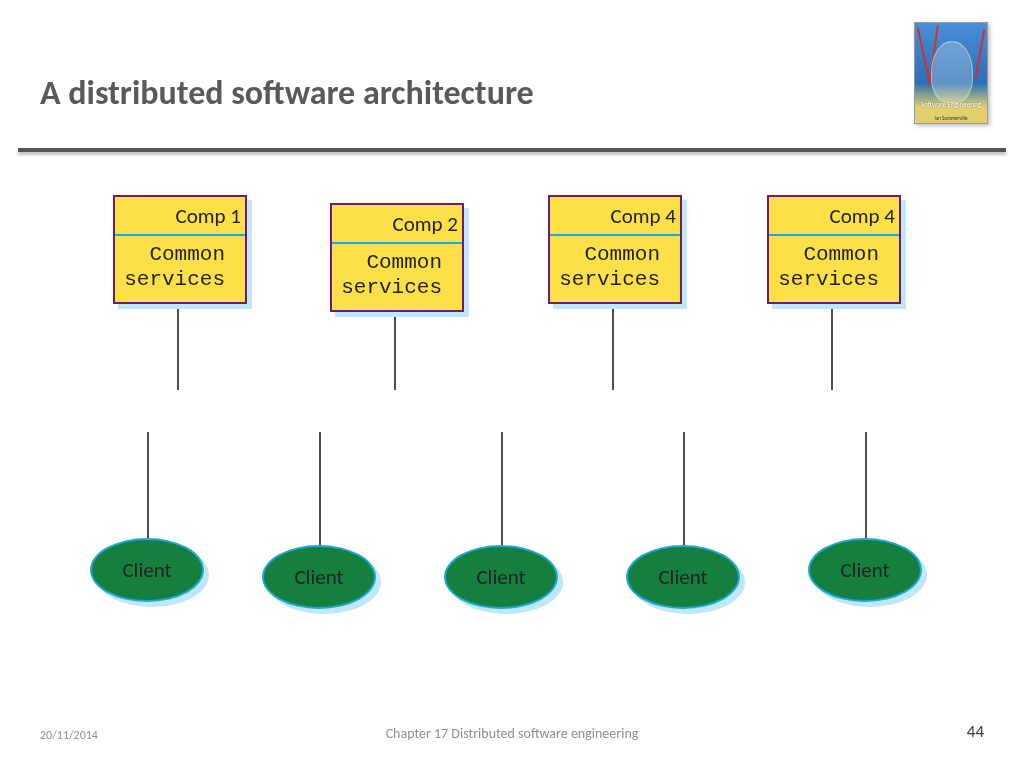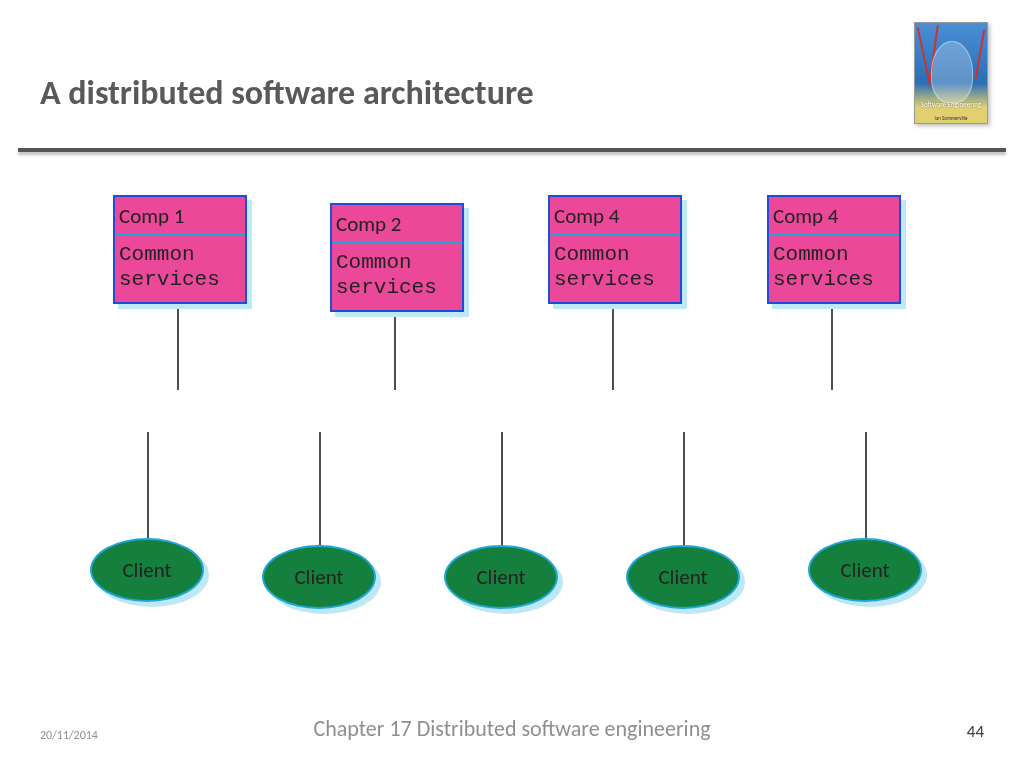--- a/index.html
+++ b/index.html
@@ -63,24 +63,24 @@
     height: 520px;
   }
   .svg-layer {
     position: absolute;
     top: 0; left: 0;
     width: 1024px; height: 520px;
   }
 
   .comp-box {
     position: absolute;
-    background: #ec4899;
-    border: 2px solid #1d4ed8;
+    background: #fde047;
+    border: 2px solid #701a75;
     box-shadow: 5px 5px 0 #bfe8f6;
-    text-align: left;
+    text-align: right;
     font-size: 21px;
     color: #222;
   }
   .comp-box .headrow {
     border-bottom: 2px solid #1fa7dc;
     padding: 6px 4px 5px 4px;
   }
   .comp-box .bodyrow {
     padding: 6px 20px 10px 4px;
     line-height: 1.2;
@@ -118,21 +118,21 @@
     left: 40px;
     color: #8f8f8f;
     font-size: 12px;
   }
   .footer-chapter {
     position: absolute;
     bottom: 26px;
     left: 0; right: 0;
     text-align: center;
     color: #8f8f8f;
-    font-size: 22px;
+    font-size: 14px;
   }
   .footer-page {
     position: absolute;
     bottom: 26px;
     right: 40px;
     color: #404040;
     font-size: 17px;
     text-align: right;
   }
 </style>

